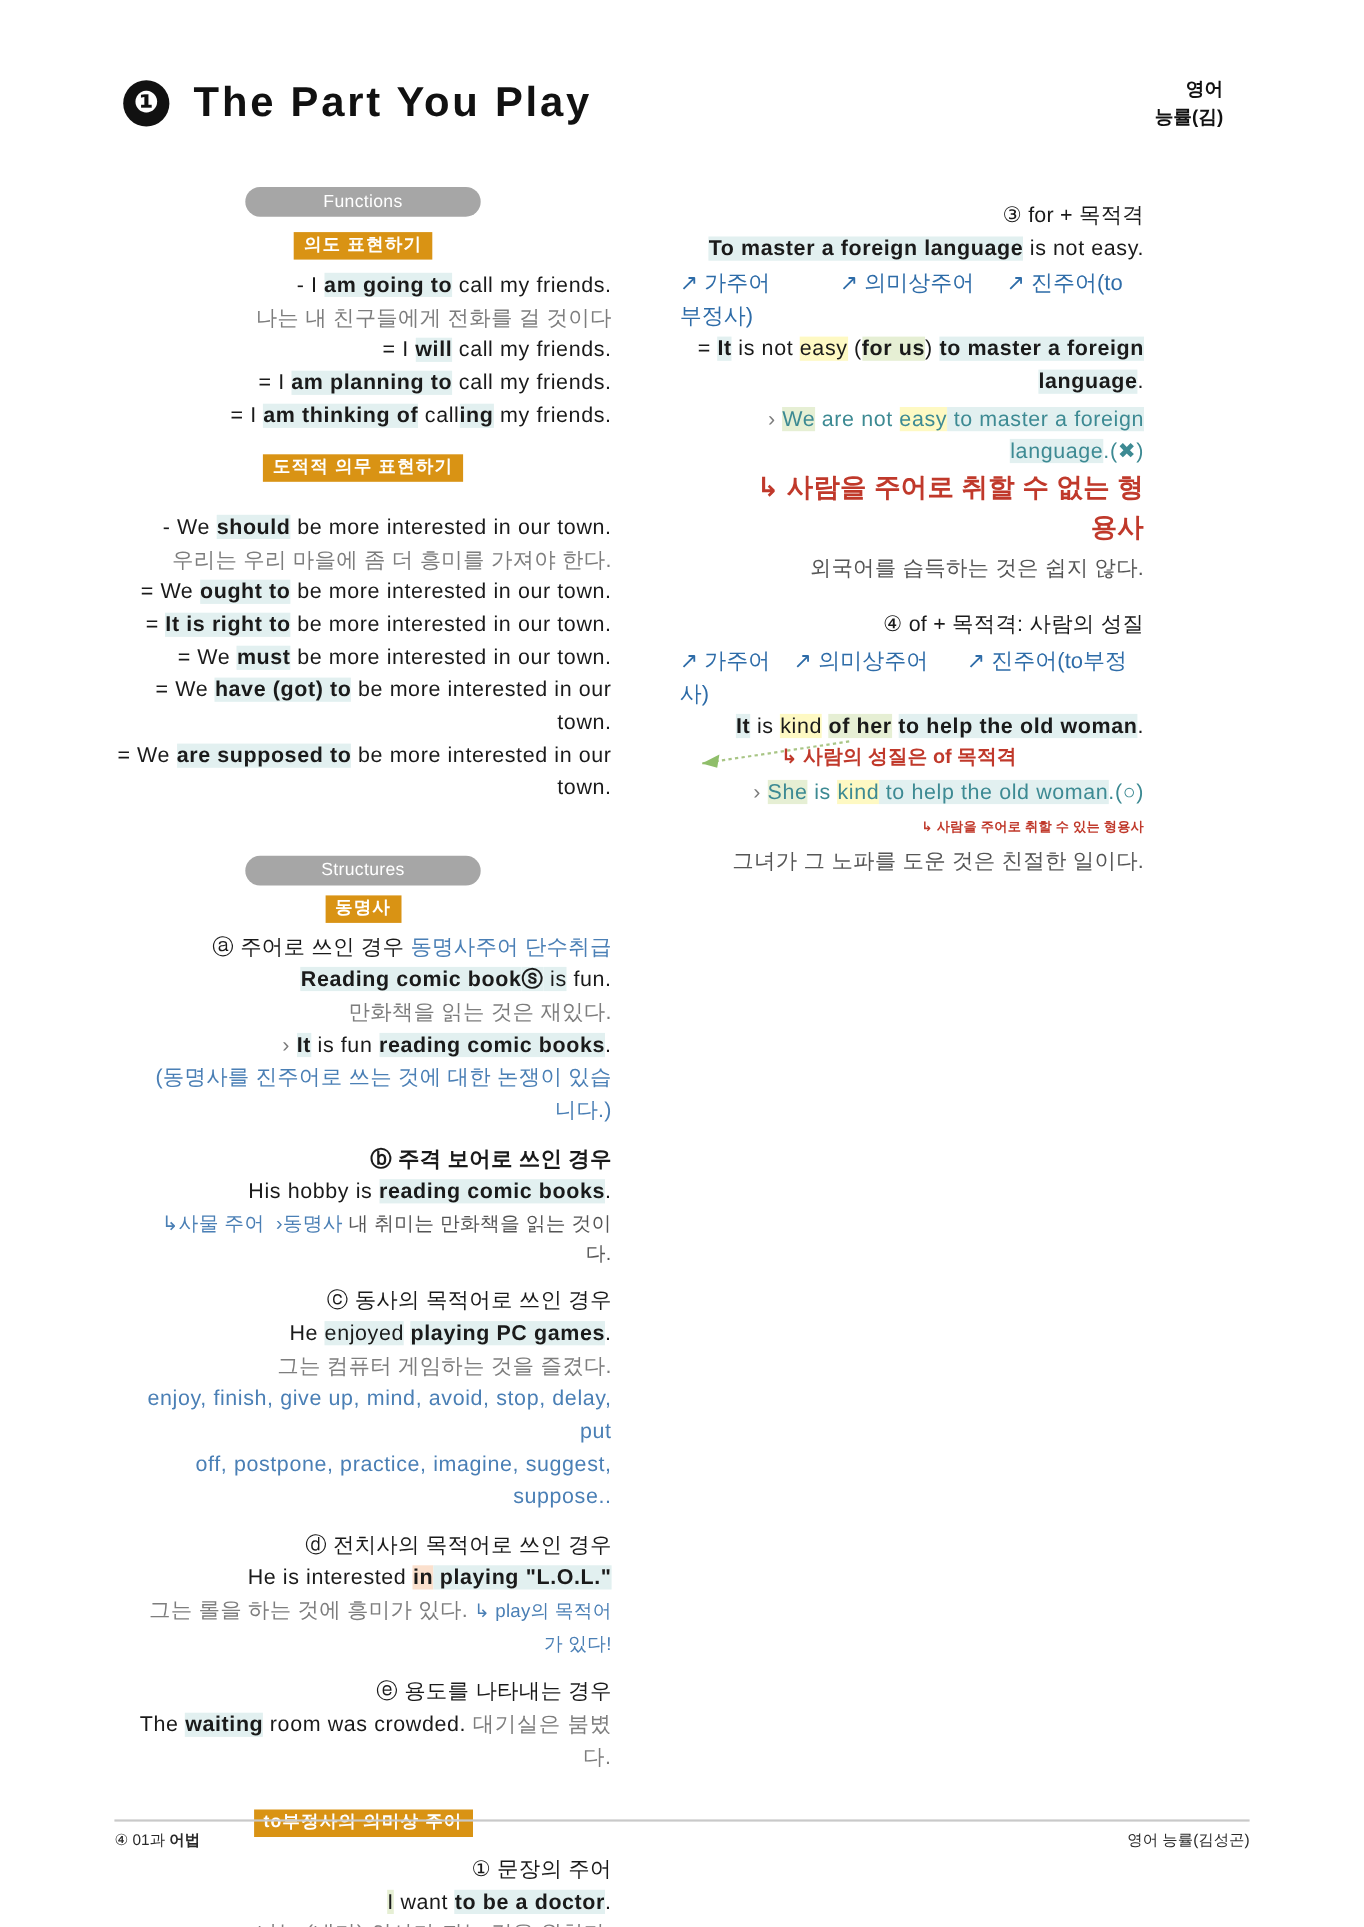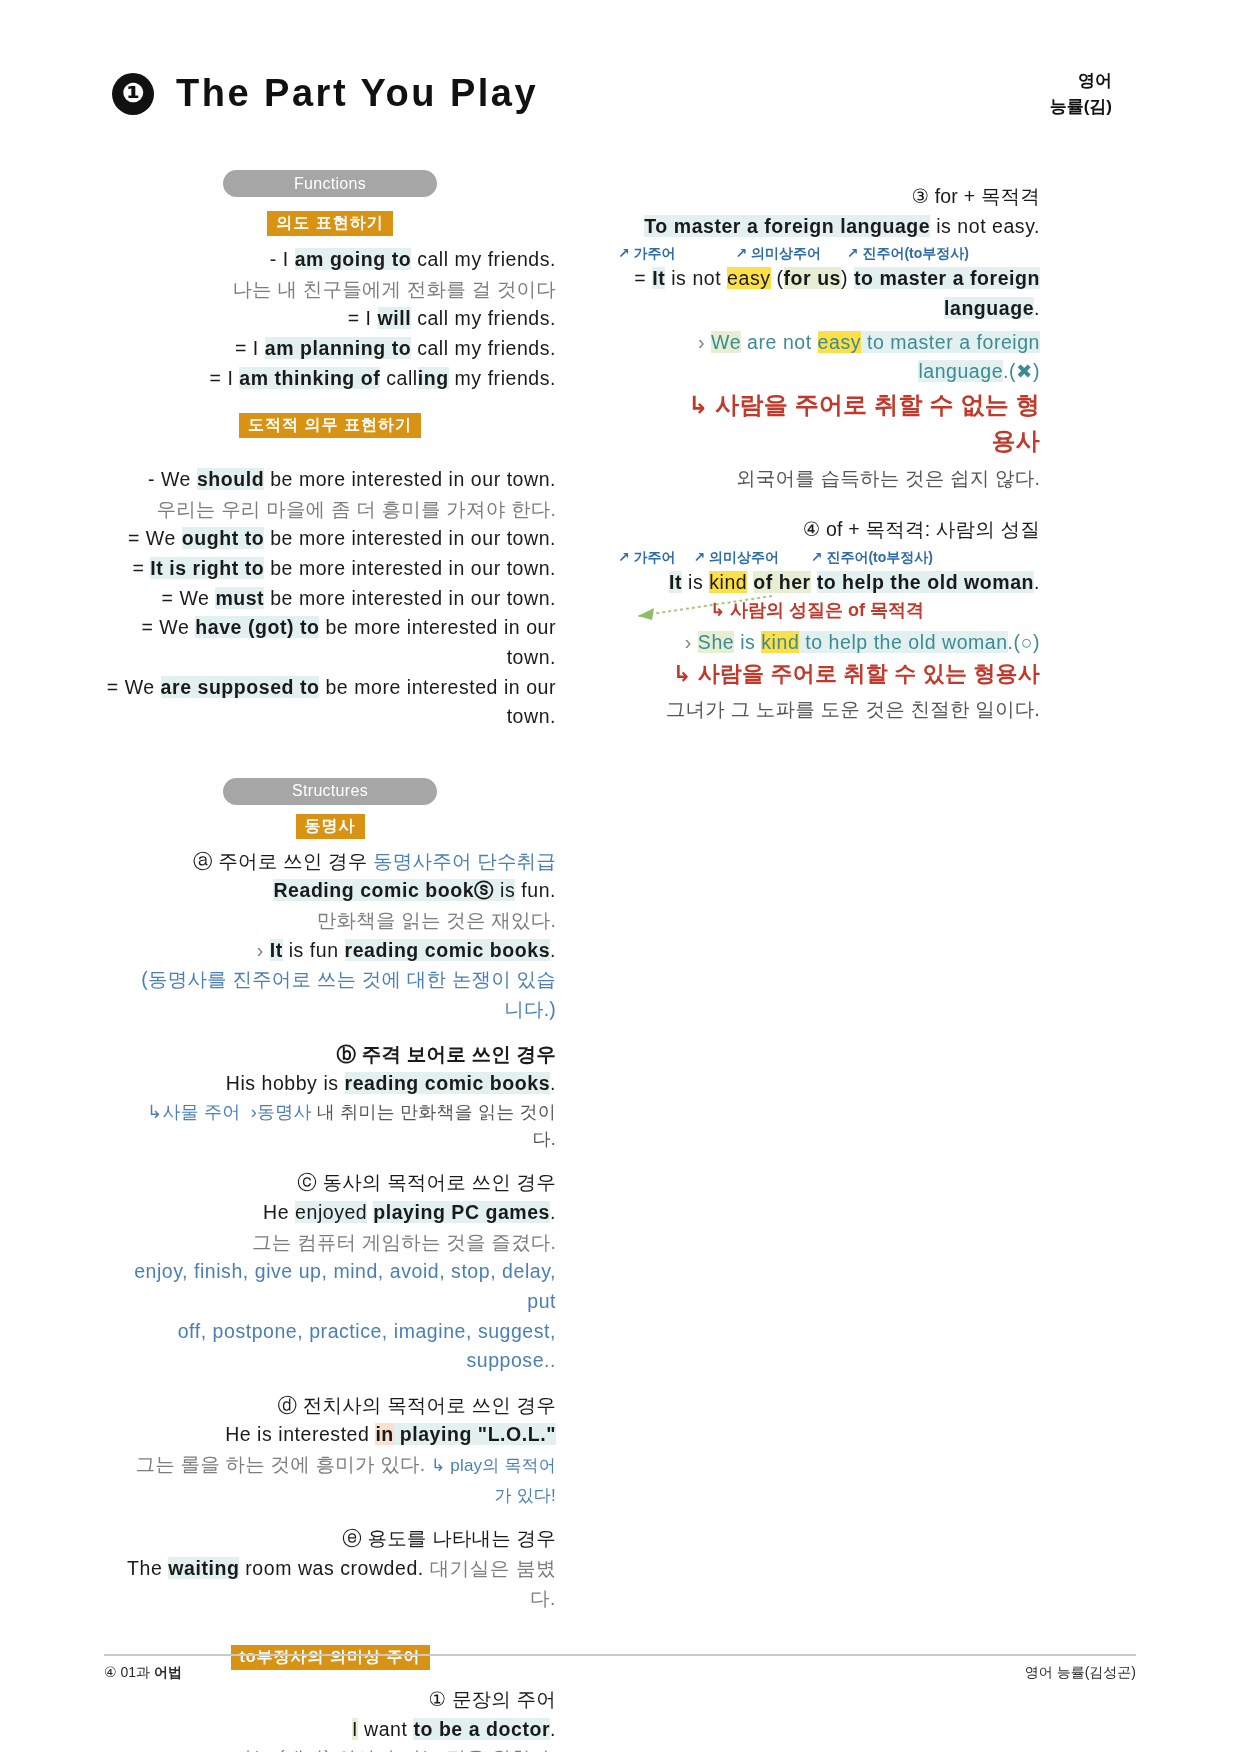--- a/index.html
+++ b/index.html
@@ -44,30 +44,30 @@
   
   .ln{font-size:19.5px;line-height:1.52;color:#1a1a1a;letter-spacing:.2px;white-space:normal;text-align:right;}
   .ln.eng{letter-spacing:.55px;}
   .ln.ko{color:#7d7d7d;}
   .ln.ind1{padding-left:22px;}
   .ln.ind2{padding-left:38px;}
   .ln.ind3{padding-left:54px;}
   .b{font-weight:bold;}
   .hl{background:#e2f0f0;}
   .hlg{background:#e6efd4;}
-  .hlgray{background:#fde047;}
+  .hlgray{background:#fef9c3;}
   .hlpeach{background:#fbe0cd;}
   .blue{color:#4a7fb5;}
   .red{color:#c0392b;font-weight:bold;}
   .teal{color:#3d8a93;}
   .gray{color:#7d7d7d;}
   .sp{margin-top:15px;}
 
   
-  .annrow{position:relative;font-size:14px;font-weight:bold;line-height:1.5;}
+  .annrow{position:relative;font-size:20px;font-weight:normal;line-height:1.5;}
   .arrow-up{color:#2e6ca8;}
 
   
   .green-arrow{position:absolute;pointer-events:none;}
 
   
   .footrule{position:absolute;left:104px;top:1654px;width:1032px;height:2px;background:#c9c9c9;}
   .footer{position:absolute;left:104px;top:1664px;width:1032px;display:flex;justify-content:space-between;
           font-size:14px;color:#2a2a2a;}
   .footer .fb{font-weight:bold;}
@@ -248,21 +248,21 @@
         <polygon points="36,22 52,14 50,26" fill="#8fbe6a"></polygon>
       </svg>
       <span class="red" style="position:absolute;left:130px;top:0;font-size:18px;">↳ 사람의 성질은 of 목적격</span>
     </div>
 
     <div class="ln eng ind1" style="margin-top:4px;">
       <span class="gray">›</span> <span class="teal hlg">She</span><span class="teal"> is </span><span class="teal hlgray">kind</span><span class="teal hl"> to help the old woman</span><span class="teal">.(○)</span>
     </div>
 
     <div class="ln" style="padding-left:90px;">
-      <span class="red" style="font-size:22px">↳ 사람을 주어로 취할 수 있는 형용사</span>
+      <span class="red" style="font-size:12px">↳ 사람을 주어로 취할 수 있는 형용사</span>
     </div>
 
     <div class="ln ko" style="color:#555;padding-left:8px;margin-top:4px;">그녀가 그 노파를 도운 것은 친절한 일이다.</div>
   </div>
 
   <div class="footrule"></div>
   <div class="footer">
     <div>
       <span>④</span><span> 01과 </span><span class="fb">어법</span>
     </div>

